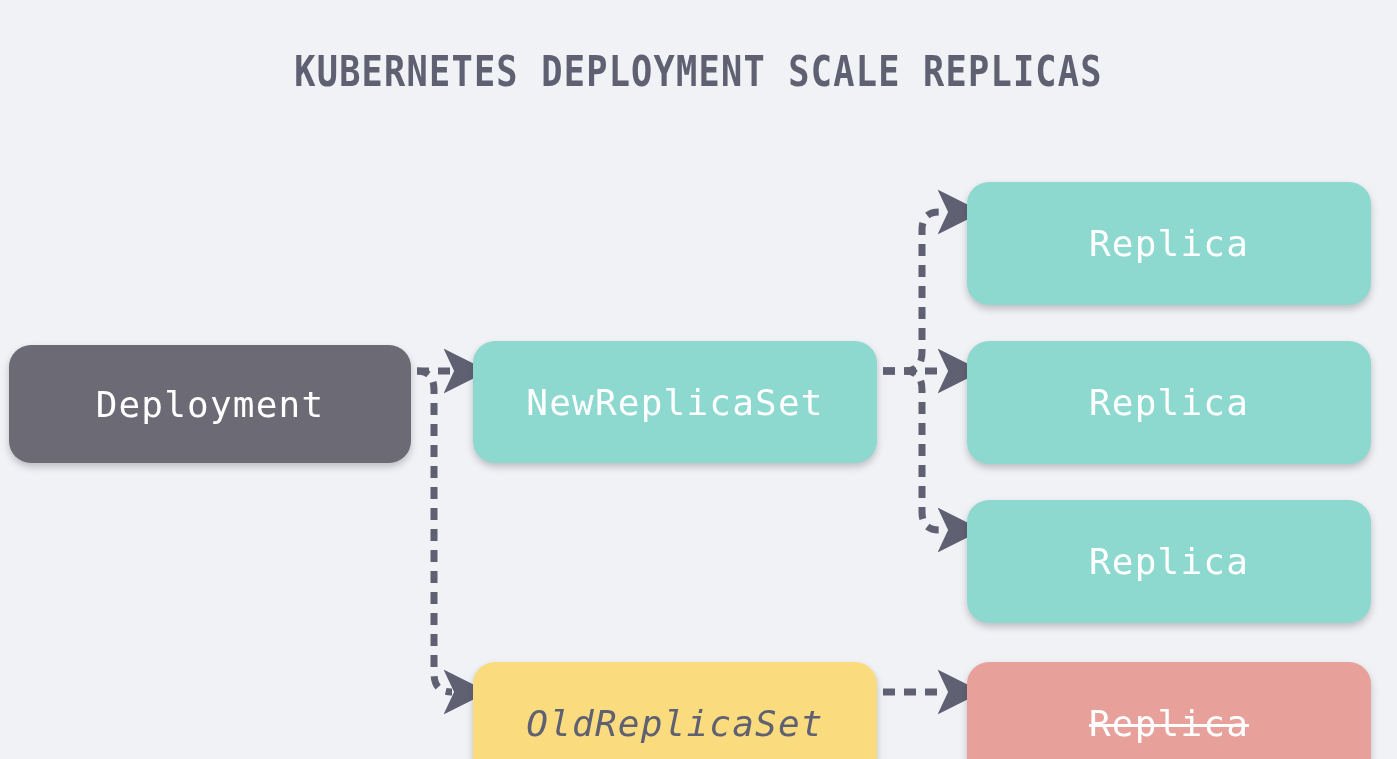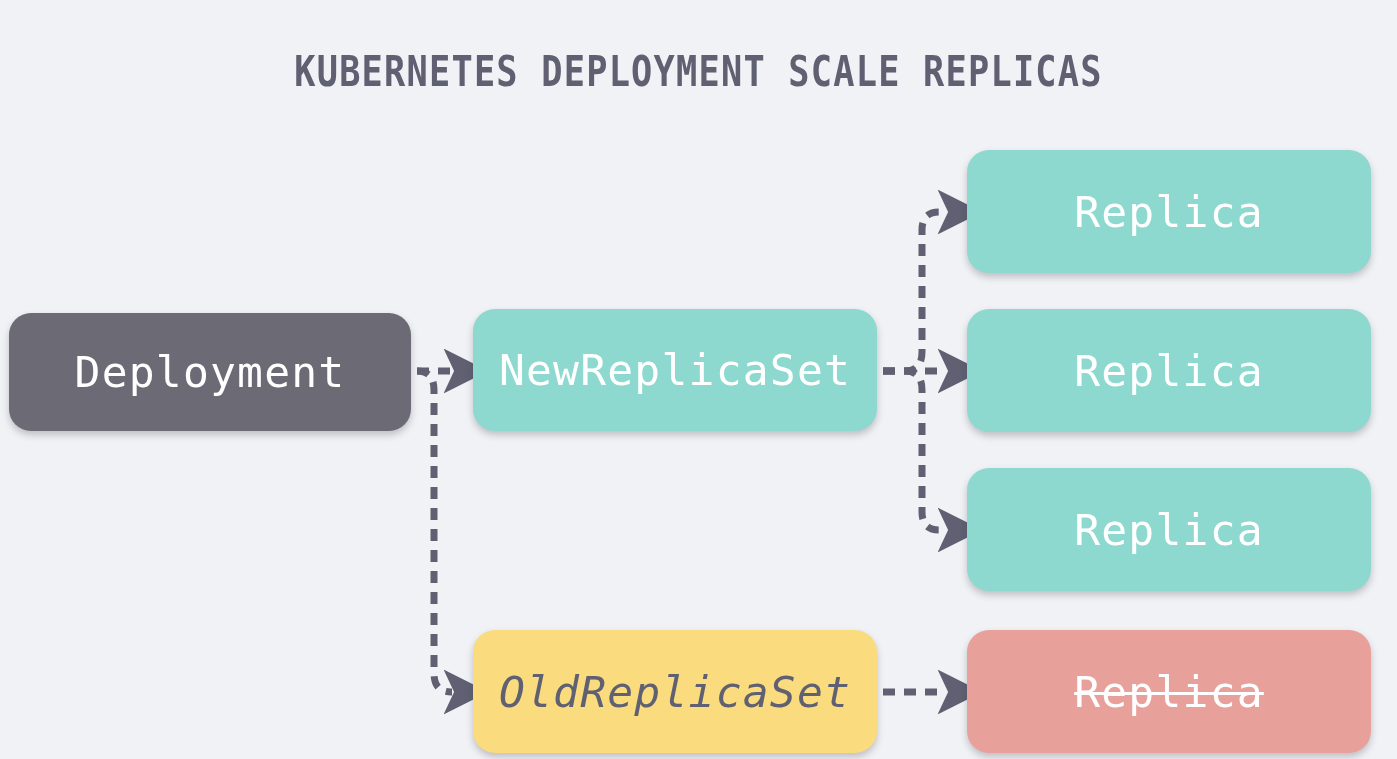--- a/index.html
+++ b/index.html
@@ -44,25 +44,26 @@
     height: 759px;
     pointer-events: none;
   }
   .node {
     position: absolute;
     border-radius: 22px;
     display: flex;
     align-items: center;
     justify-content: center;
     font-family: "DejaVu Sans Mono", monospace;
-    font-size: 43px;
+    font-size: 36px;
     letter-spacing: 1.2px;
     box-shadow: 0 4px 7px rgba(60,60,75,0.28);
     box-sizing: border-box;
     text-align: right;
+    margin-top: 32px;
   }
   .node-deployment {
     background: #6b6a75;
     color: #ffffff;
   }
   .node-teal {
     background: #8ed9cf;
     color: #ffffff;
   }
   .node-yellow {

